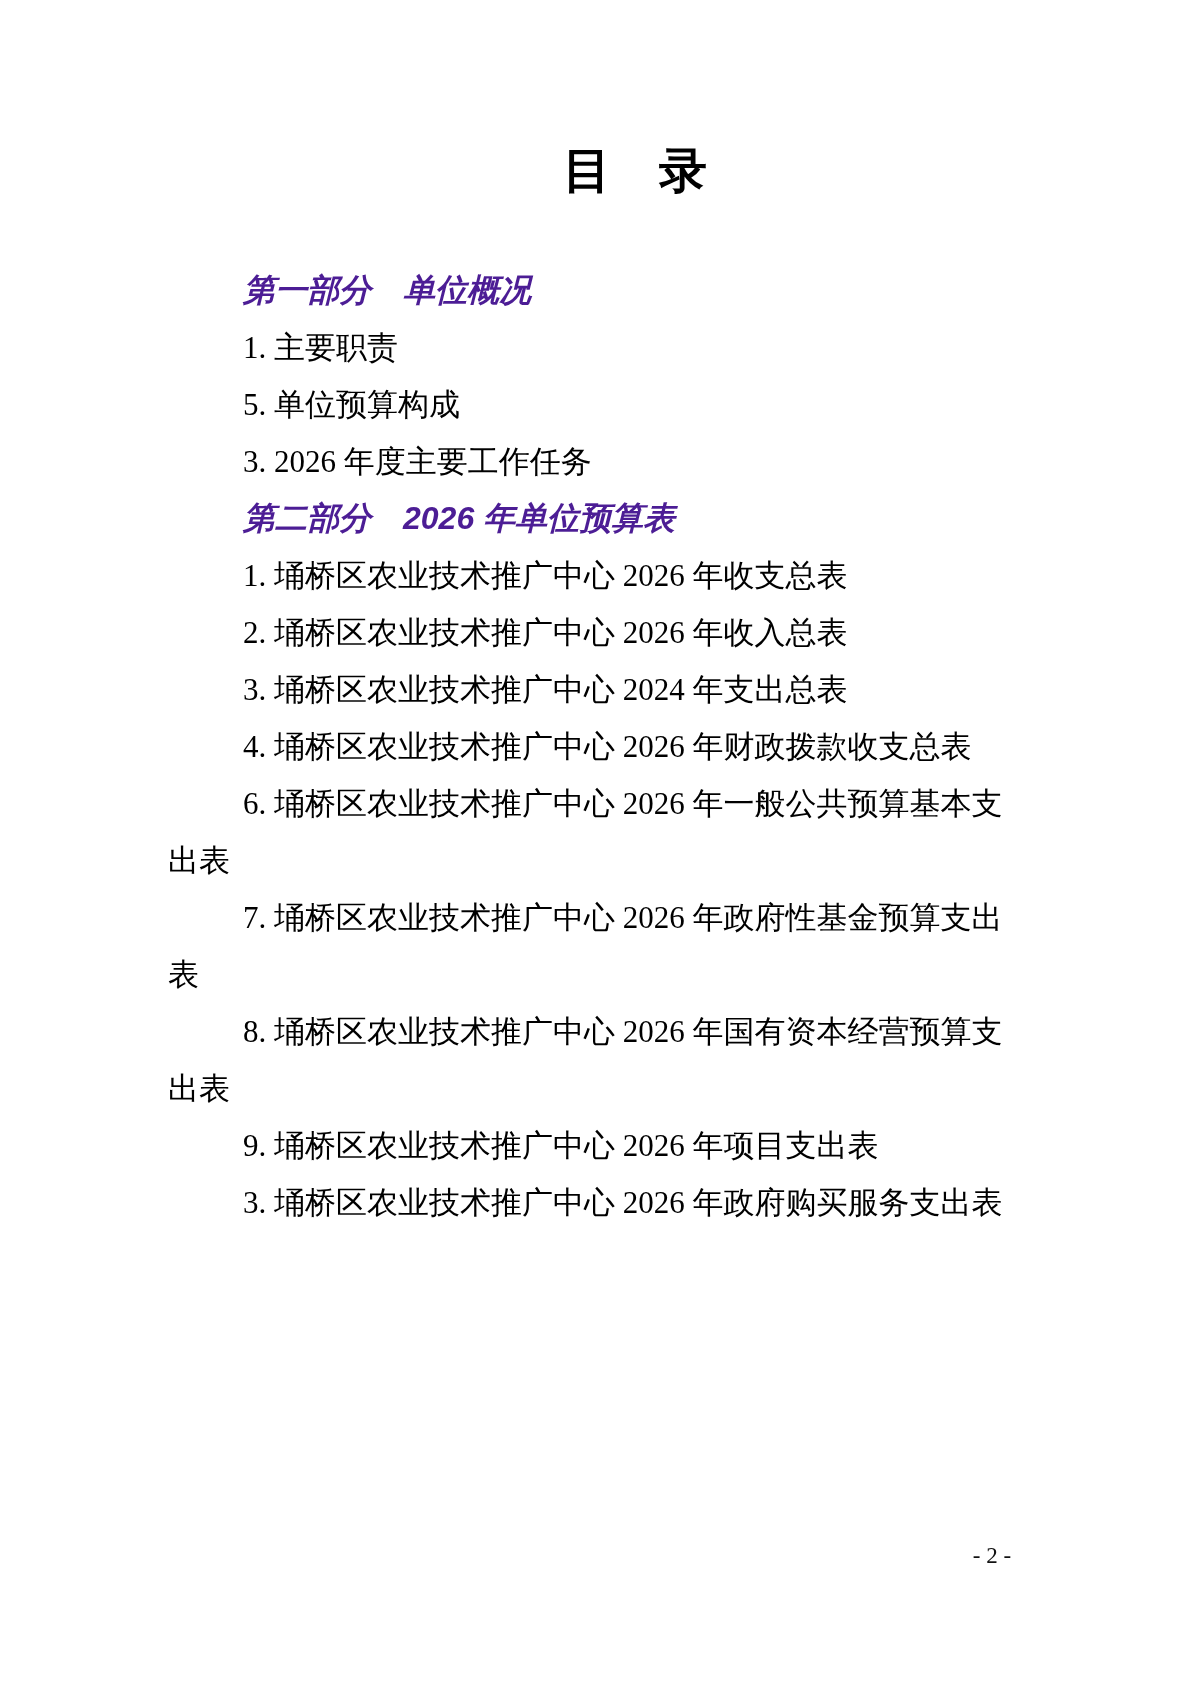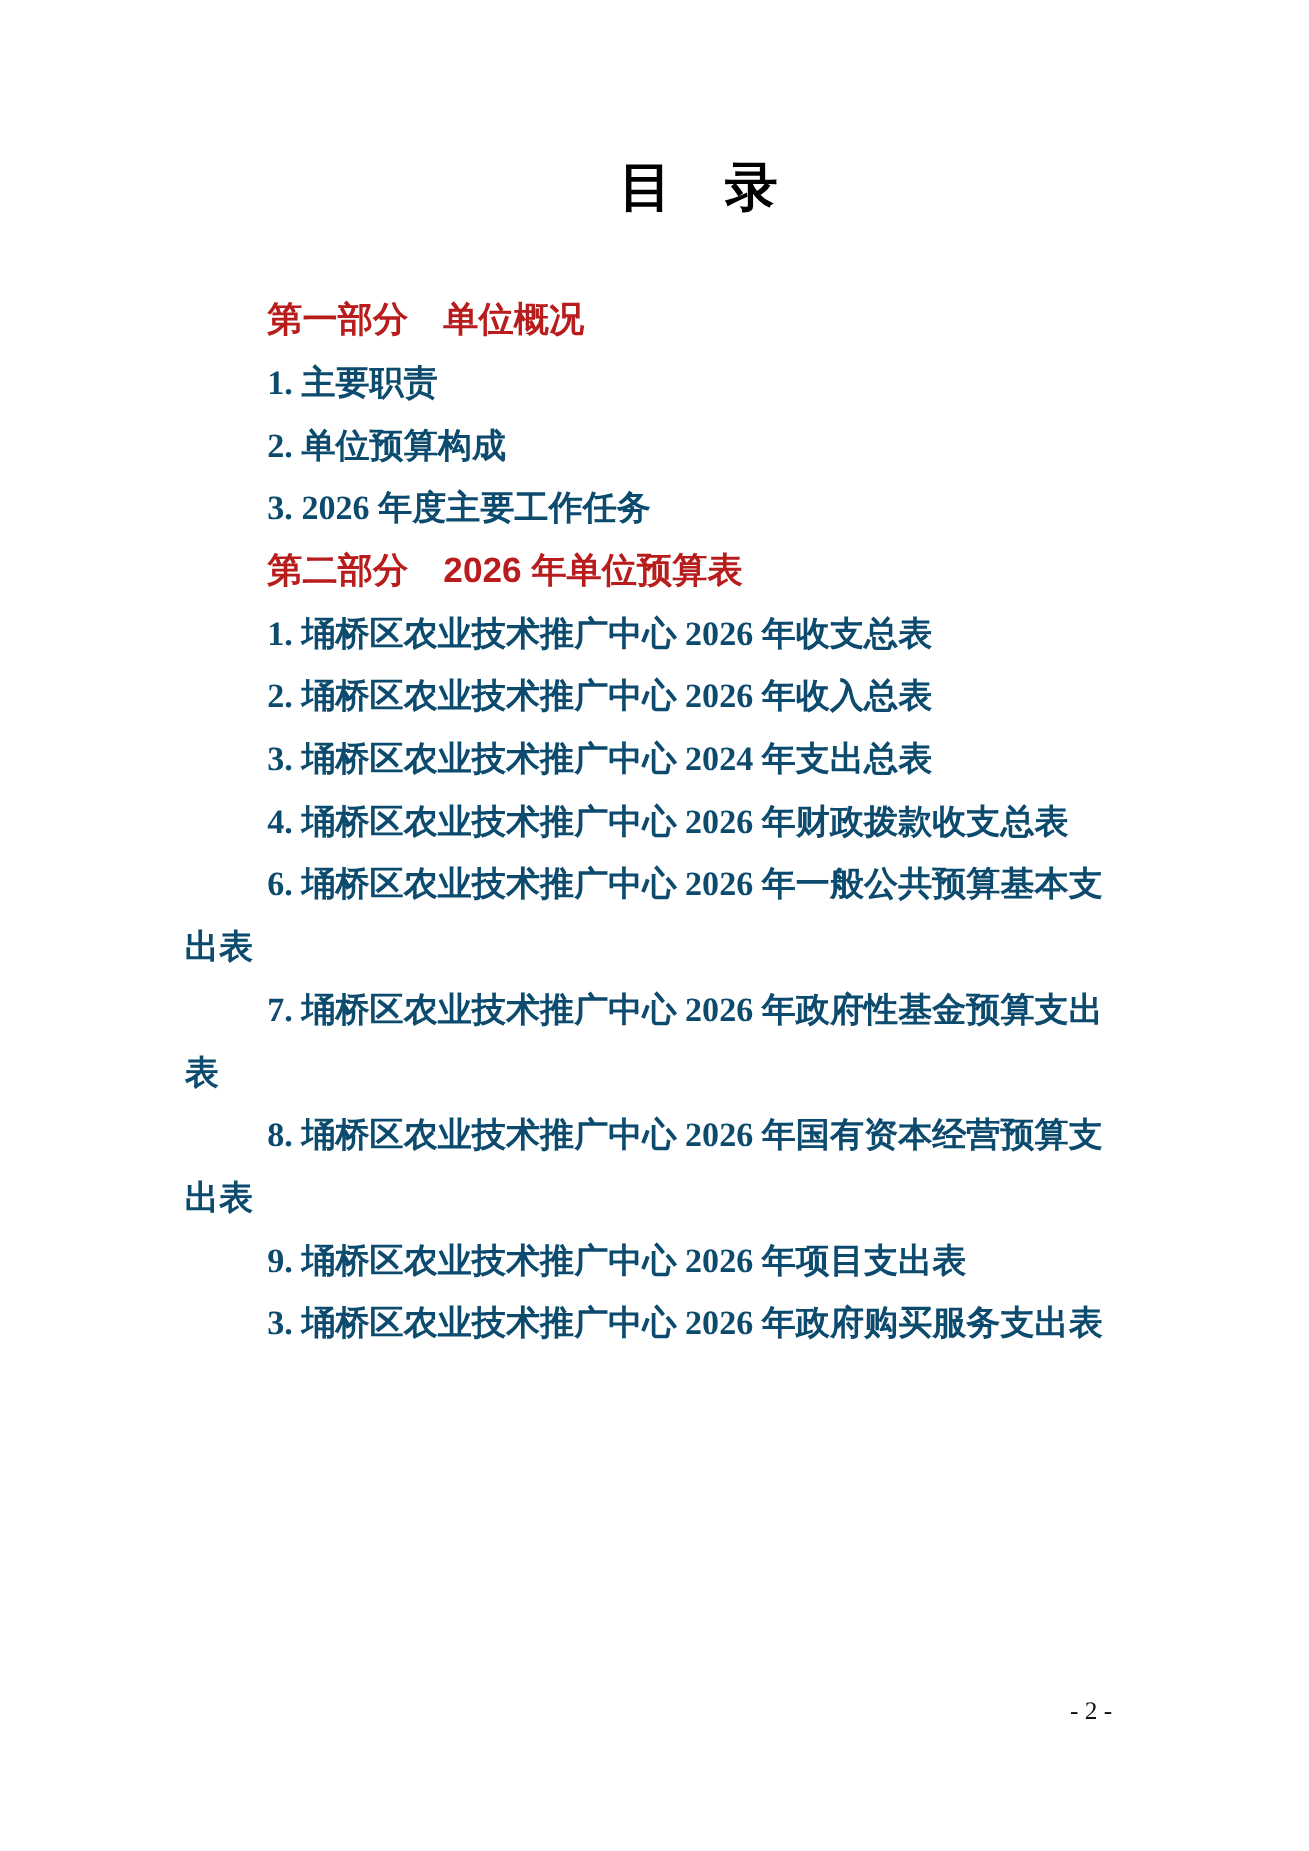--- a/index.html
+++ b/index.html
@@ -37,27 +37,27 @@
     width: 852px;
     font-size: 31px;
     line-height: 57px;
   }
   .section-heading {
     font-family: "Liberation Sans", "DejaVu Sans", sans-serif;
     font-weight: 700;
     font-size: 32px;
     line-height: 57px;
     text-indent: 75px;
-    color: #b91c1c;
+    color: #4c1d95;
+    font-style: italic;
   }
   .toc-entry {
     margin: 0;
     text-indent: 75px;
-    color: #0c4a6e;
-    font-weight: bold;
+    color: #000000;
   }
   .page-number {
     position: absolute;
     top: 1542px;
     left: 937px;
     width: 110px;
     text-align: center;
     font-size: 23px;
     line-height: 28px;
     color: #111111;
@@ -65,21 +65,21 @@
 </style>
 </head>
 <body>
 
 <div class="page">
   <h1 class="doc-title">目　录</h1>
 
   <main class="toc">
       <div class="section-heading">第一部分　单位概况</div>
       <p class="toc-entry">1. 主要职责</p>
-      <p class="toc-entry">2. 单位预算构成</p>
+      <p class="toc-entry">5. 单位预算构成</p>
       <p class="toc-entry">3. 2026 年度主要工作任务</p>
       <div class="section-heading">第二部分　2026 年单位预算表</div>
       <p class="toc-entry">1. 埇桥区农业技术推广中心 2026 年收支总表</p>
       <p class="toc-entry">2. 埇桥区农业技术推广中心 2026 年收入总表</p>
       <p class="toc-entry">3. 埇桥区农业技术推广中心 2024 年支出总表</p>
       <p class="toc-entry">4. 埇桥区农业技术推广中心 2026 年财政拨款收支总表</p>
       <p class="toc-entry">6. 埇桥区农业技术推广中心 2026 年一般公共预算基本支出表</p>
       <p class="toc-entry">7. 埇桥区农业技术推广中心 2026 年政府性基金预算支出表</p>
       <p class="toc-entry">8. 埇桥区农业技术推广中心 2026 年国有资本经营预算支出表</p>
       <p class="toc-entry">9. 埇桥区农业技术推广中心 2026 年项目支出表</p>

